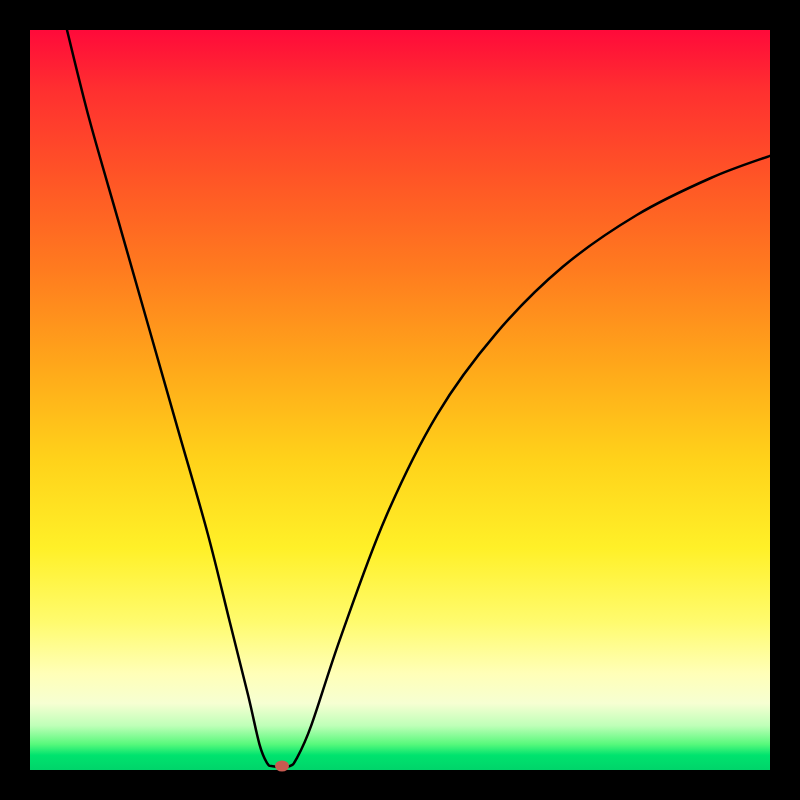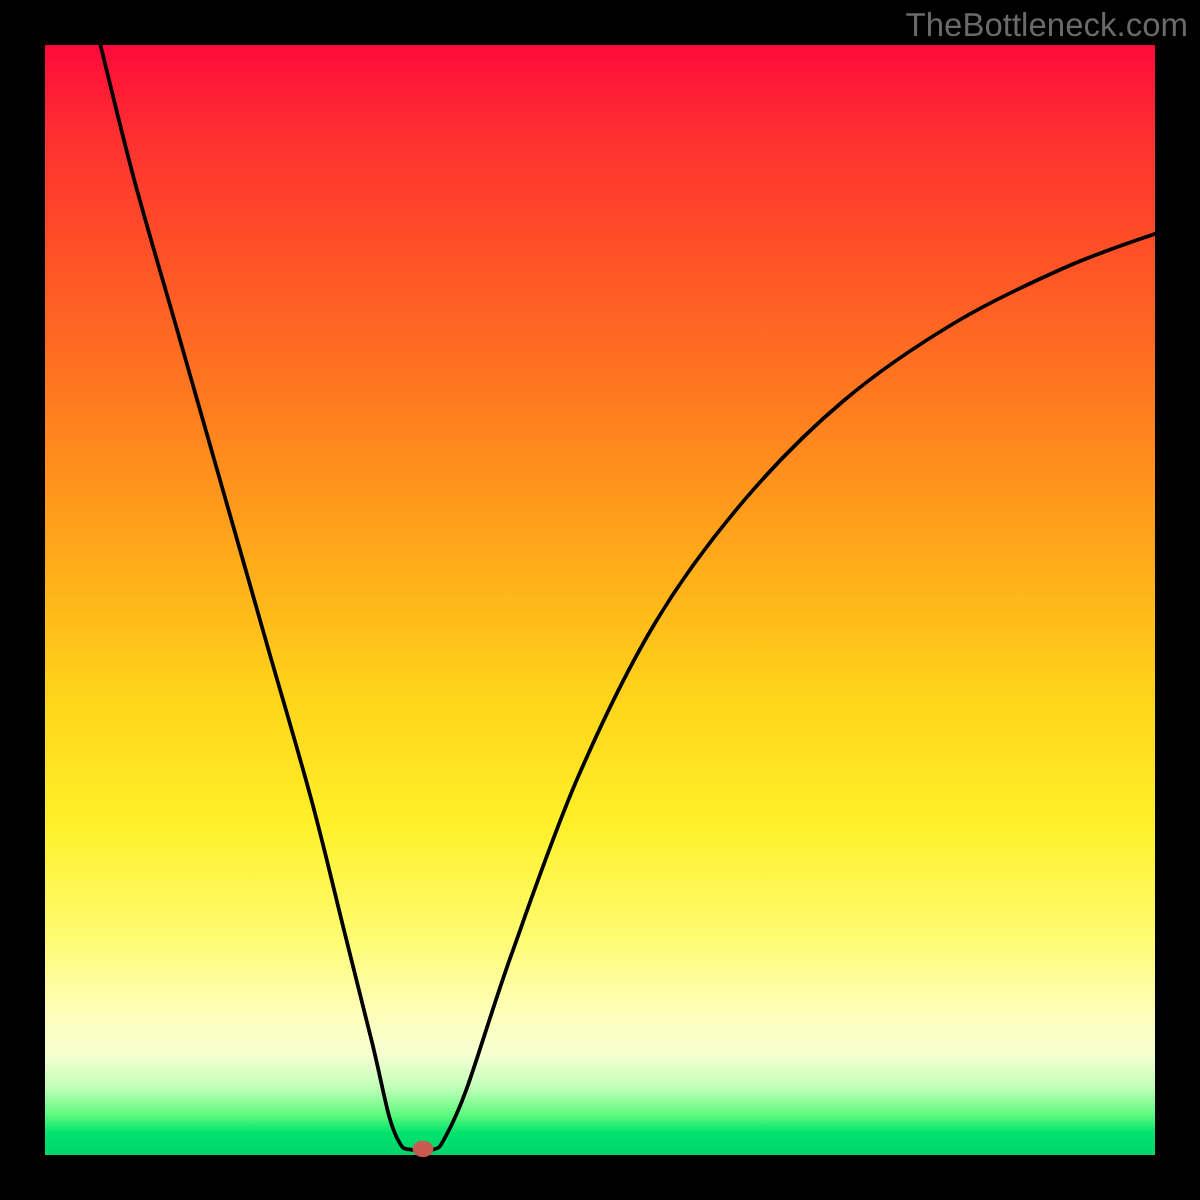--- a/index.html
+++ b/index.html
@@ -76,14 +76,13 @@
 
   <div class="plot-area">
 
     <svg class="curve" viewBox="0 0 740 740" preserveAspectRatio="none">
       <path id="curve-path" fill="none" stroke="#000000" stroke-width="2.5" stroke-linecap="round" stroke-linejoin="round" d="M 37 0 C 40.7 14.799999999999992, 50.56666666666667 56.73333333333329, 59.2 88.79999999999995 C 67.83333333333334 120.86666666666662, 78.93333333333334 157.86666666666665, 88.8 192.39999999999998 C 98.66666666666666 226.9333333333333, 108.53333333333333 261.4666666666667, 118.4 296 C 128.26666666666668 330.5333333333333, 138.13333333333333 365.0666666666666, 148 399.59999999999997 C 157.86666666666667 434.1333333333333, 168.96666666666667 471.1333333333333, 177.6 503.2 C 186.23333333333332 535.2666666666667, 193.01666666666668 564.8666666666667, 199.8 592 C 206.58333333333334 619.1333333333333, 213.36666666666665 645.65, 218.29999999999998 666 C 223.23333333333332 686.35, 226.31666666666666 703, 229.4 714.1 C 232.48333333333335 725.2, 234.58 728.9000000000001, 236.8 732.6 C 239.02 736.3, 239.01999999999998 735.6833333333333, 242.71999999999997 736.3 C 246.41999999999996 736.9166666666666, 255.05333333333334 737.5333333333333, 259 736.3 C 262.94666666666666 735.0666666666666, 262.7 735.6833333333333, 266.4 728.9 C 270.09999999999997 722.1166666666667, 273.79999999999995 715.95, 281.2 695.6 C 288.6 675.25, 298.4666666666667 641.3333333333333, 310.8 606.8 C 323.1333333333333 572.2666666666667, 339.16666666666663 525.4, 355.2 488.4 C 371.23333333333335 451.4, 388.50000000000006 415.6333333333333, 407.00000000000006 384.8 C 425.50000000000006 353.9666666666667, 445.23333333333335 328.0666666666667, 466.2 303.40000000000003 C 487.16666666666663 278.73333333333335, 509.3666666666666 256.5333333333333, 532.8 236.79999999999995 C 556.2333333333332 217.0666666666666, 582.1333333333332 199.79999999999998, 606.8 185 C 631.4666666666667 170.20000000000002, 658.6 157.86666666666665, 680.8000000000001 148 C 703.0000000000001 138.13333333333335, 730.1333333333333 129.50000000000006, 740 125.80000000000007"></path>
     </svg>
 
     <div id="marker" class="marker" style="left: 251.6px; top: 736.3px; background: rgb(200, 90, 80);"></div>
   </div>
 
-  <div class="watermark">TheBottleneck.com</div>
 </div>
 
 </body></html>

